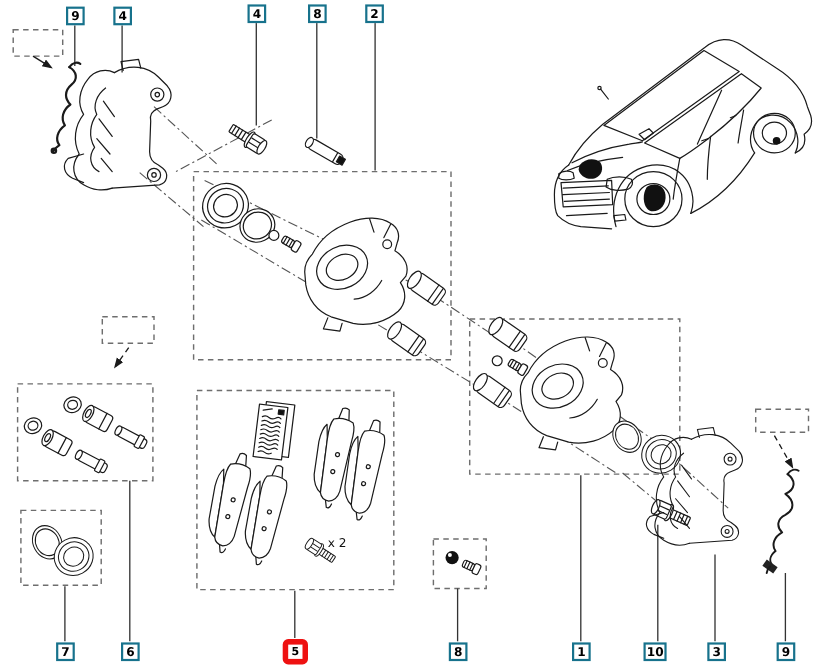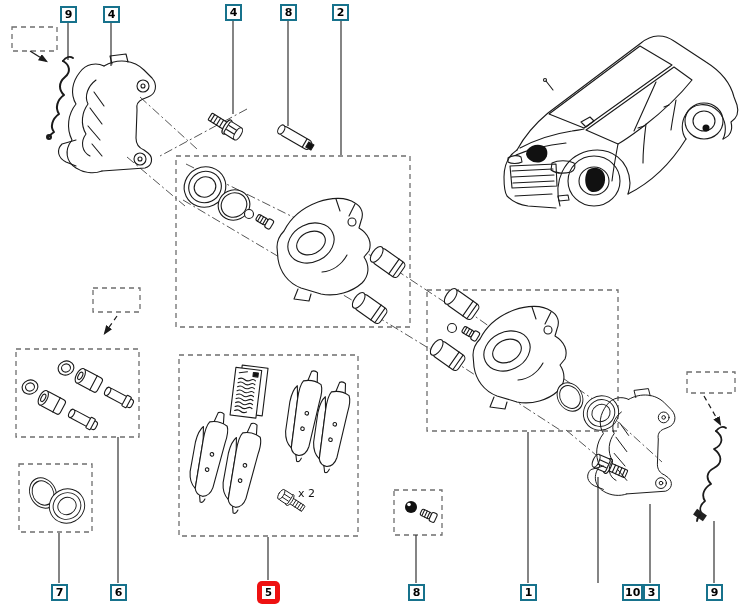--- a/index.html
+++ b/index.html
@@ -286,17 +286,17 @@
   <div class="callout" style="left:280px;top:4px">8</div>
   <div class="callout" style="left:332px;top:4px">2</div>
 
   <div class="callout" style="left:51px;top:584px">7</div>
   <div class="callout" style="left:110px;top:584px">6</div>
   <div class="callout hl" style="left:257px;top:581px">
     <span class="hl-inner">5</span>
   </div>
   <div class="callout" style="left:408px;top:584px">8</div>
   <div class="callout" style="left:520px;top:584px">1</div>
-  <div class="callout" style="left:622px;top:584px">10</div>
+  <div class="callout" style="left:585px;top:584px">10</div>
   <div class="callout" style="left:643px;top:584px">3</div>
   <div class="callout" style="left:706px;top:584px">9</div>
 
 </div>
 
 </body></html>

